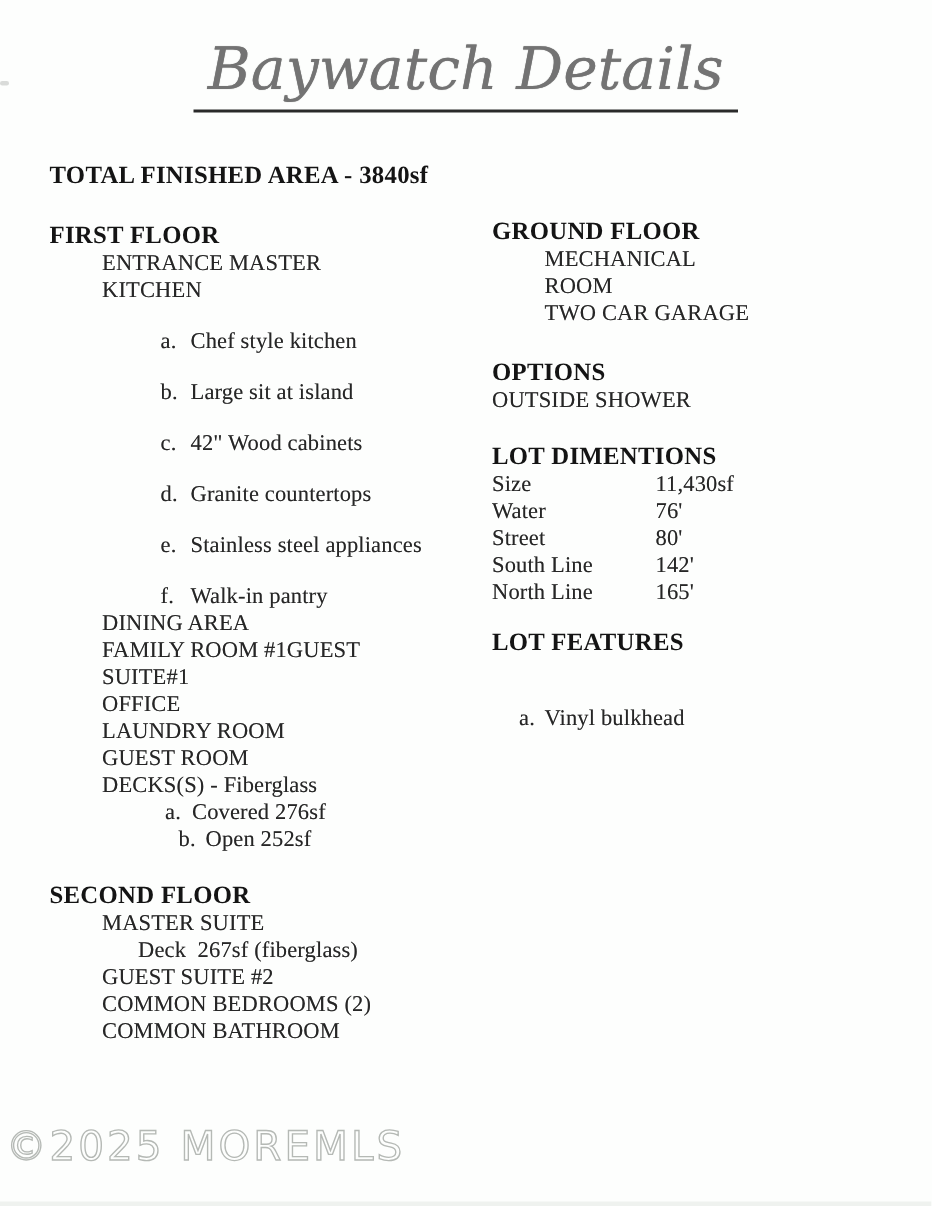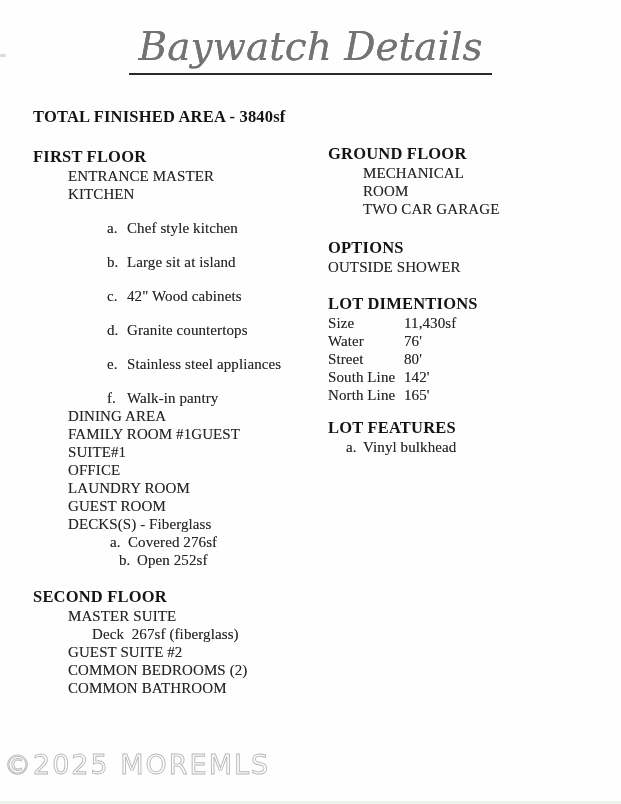--- a/index.html
+++ b/index.html
@@ -67,23 +67,23 @@
   .feat .marker { display: inline-block; width: 20px; }
   .deck-a { padding-left: 77px; }
   .deck-a .marker { display: inline-block; width: 18px; }
   .deck-b { padding-left: 86px; }
   .deck-b .marker { display: inline-block; width: 18px; }
   .master-deck { padding-left: 59px; white-space: pre; }
   .block-gap { margin-top: 18px; }
   .options-block { margin-top: 20px; }
   .lot-block { margin-top: 18px; }
   .features-block { margin-top: 14px; }
-  .lot-row { display: flex; }
+  .lot-row { display: flex; gap: 33px; }
   .lot-label { width: 76px; flex: 0 0 auto; }
-  .feature-item { padding-left: 18px; }
+  .feature-item { padding-left: 18px; margin-top: 32px; }
   .feature-item .marker-sm { display: inline-block; width: 17px; }
   .watermark {
     position: absolute;
     left: 4px; top: 749px;
     font-family: "DejaVu Sans", sans-serif;
     font-size: 27px;
     letter-spacing: 2px;
     color: var(--wm, #c0c4c0);
   }
   @supports (-webkit-text-stroke: 1px gray) {

